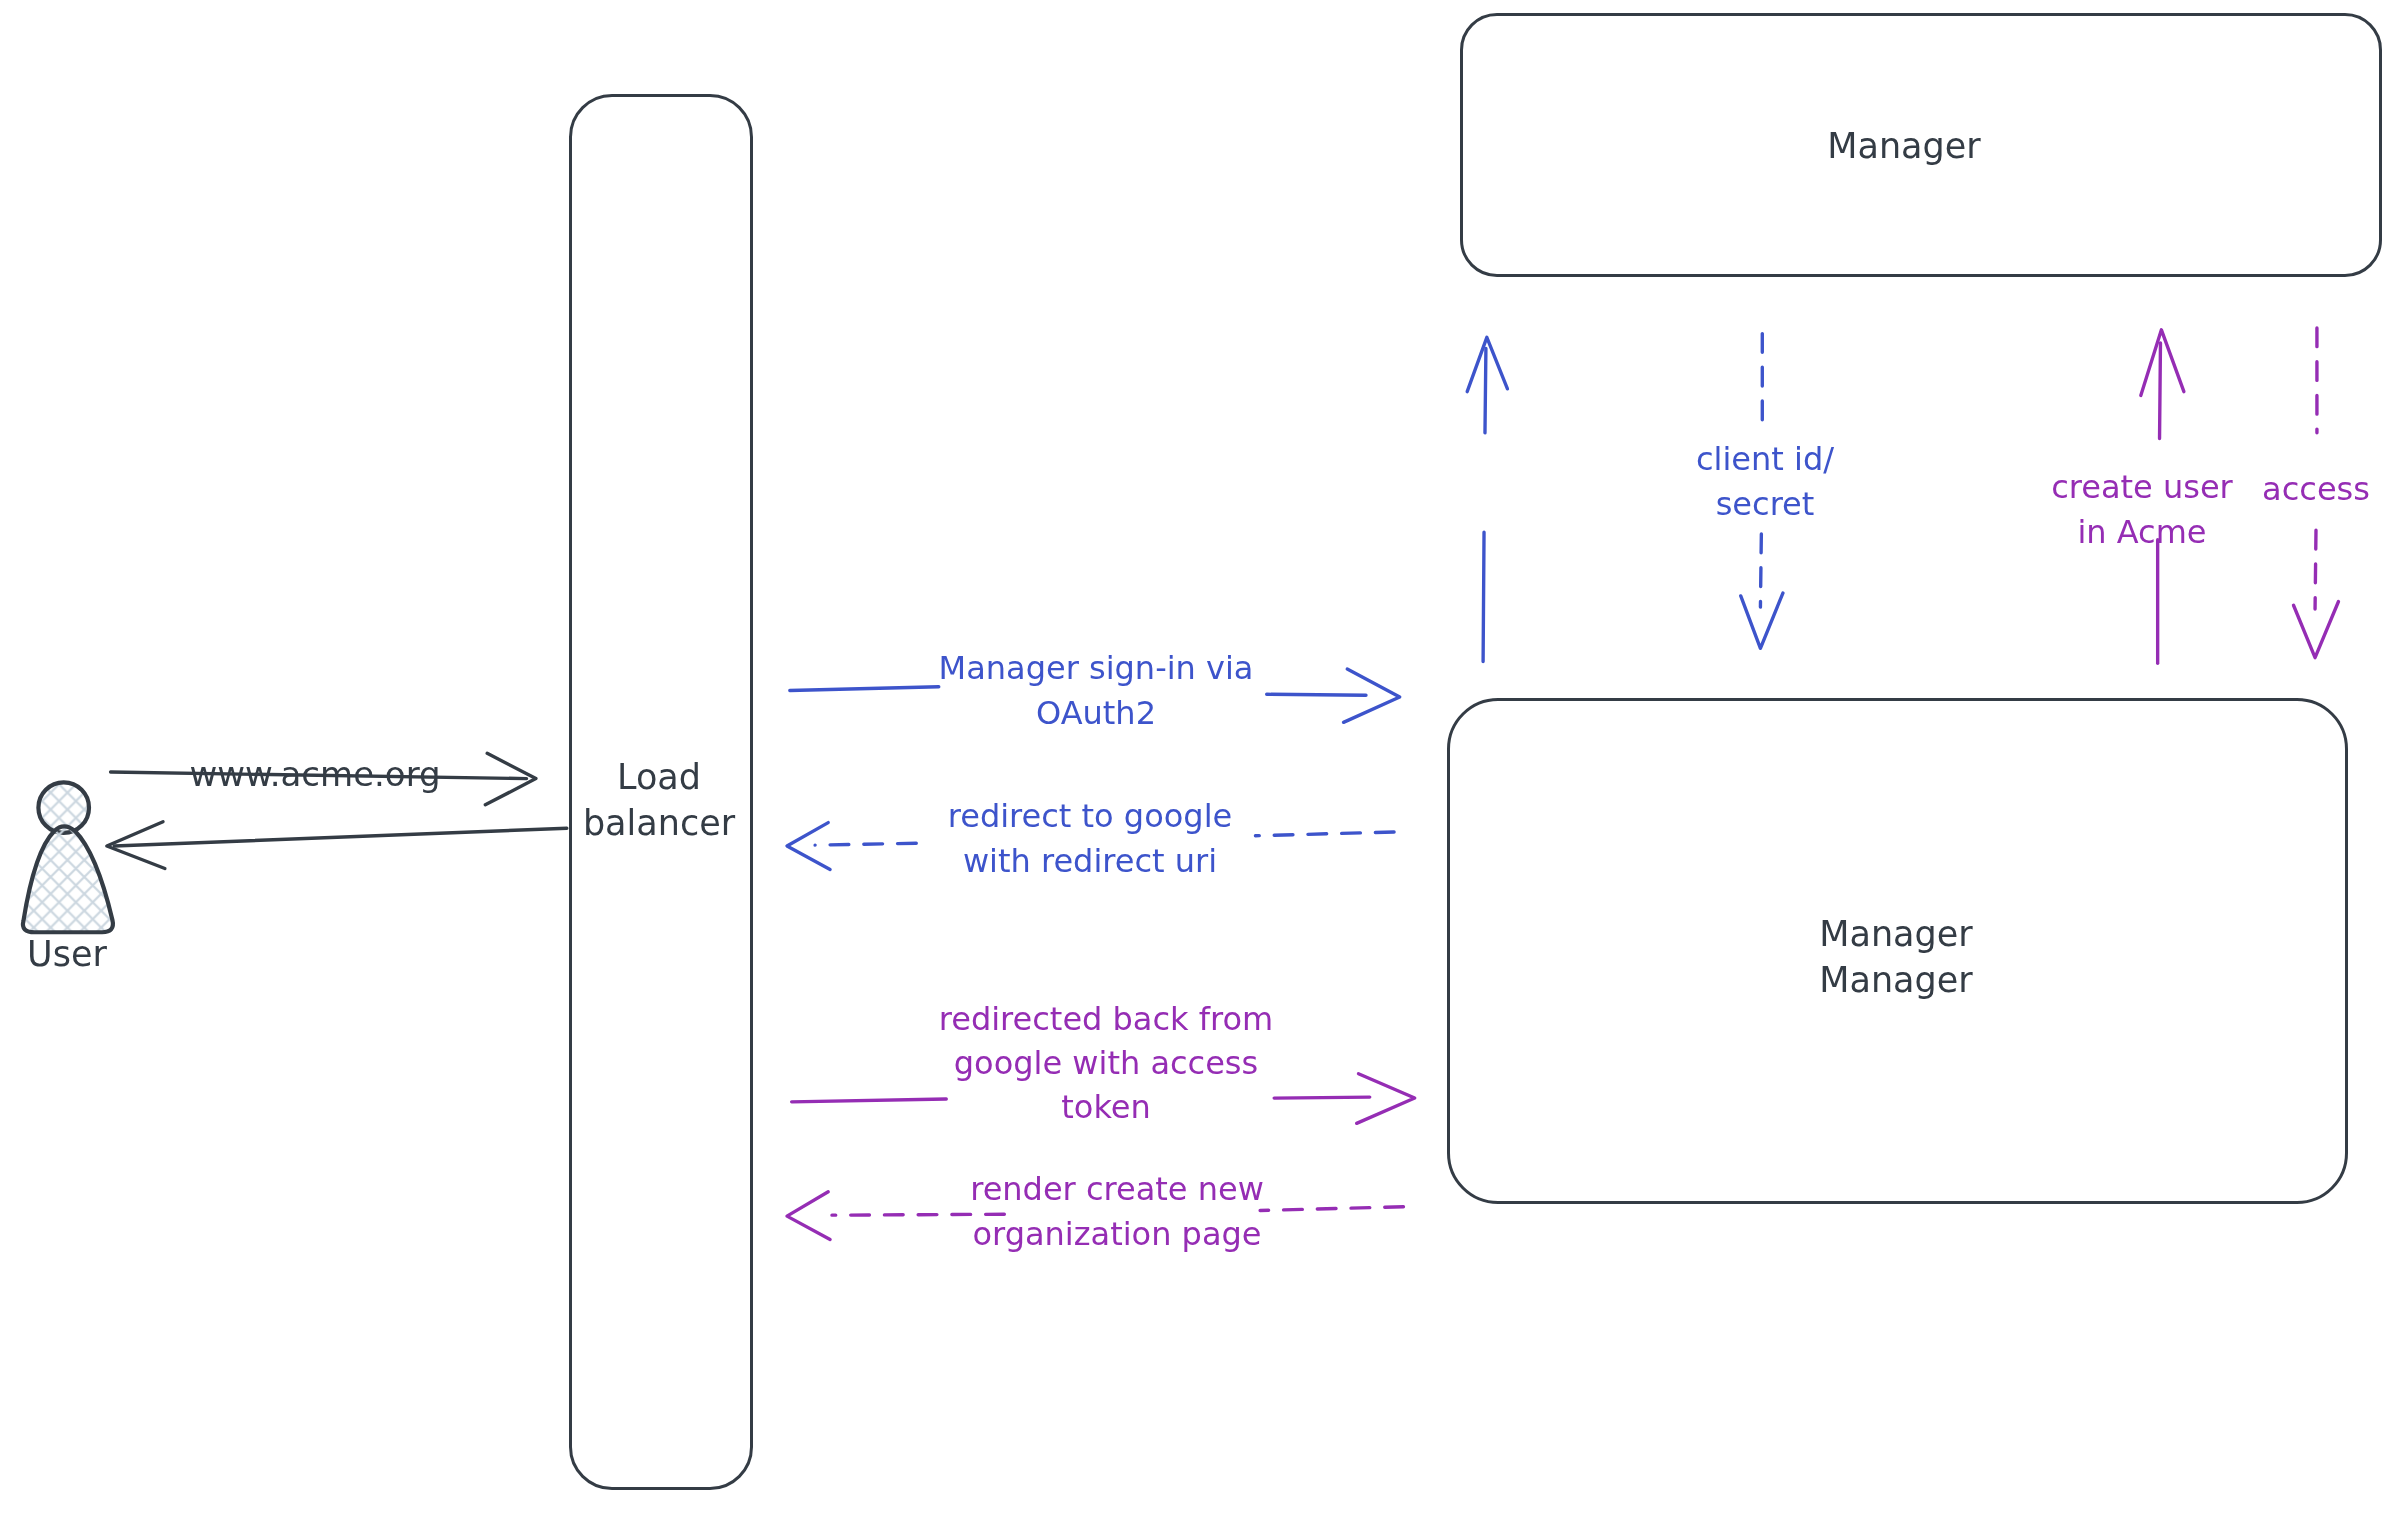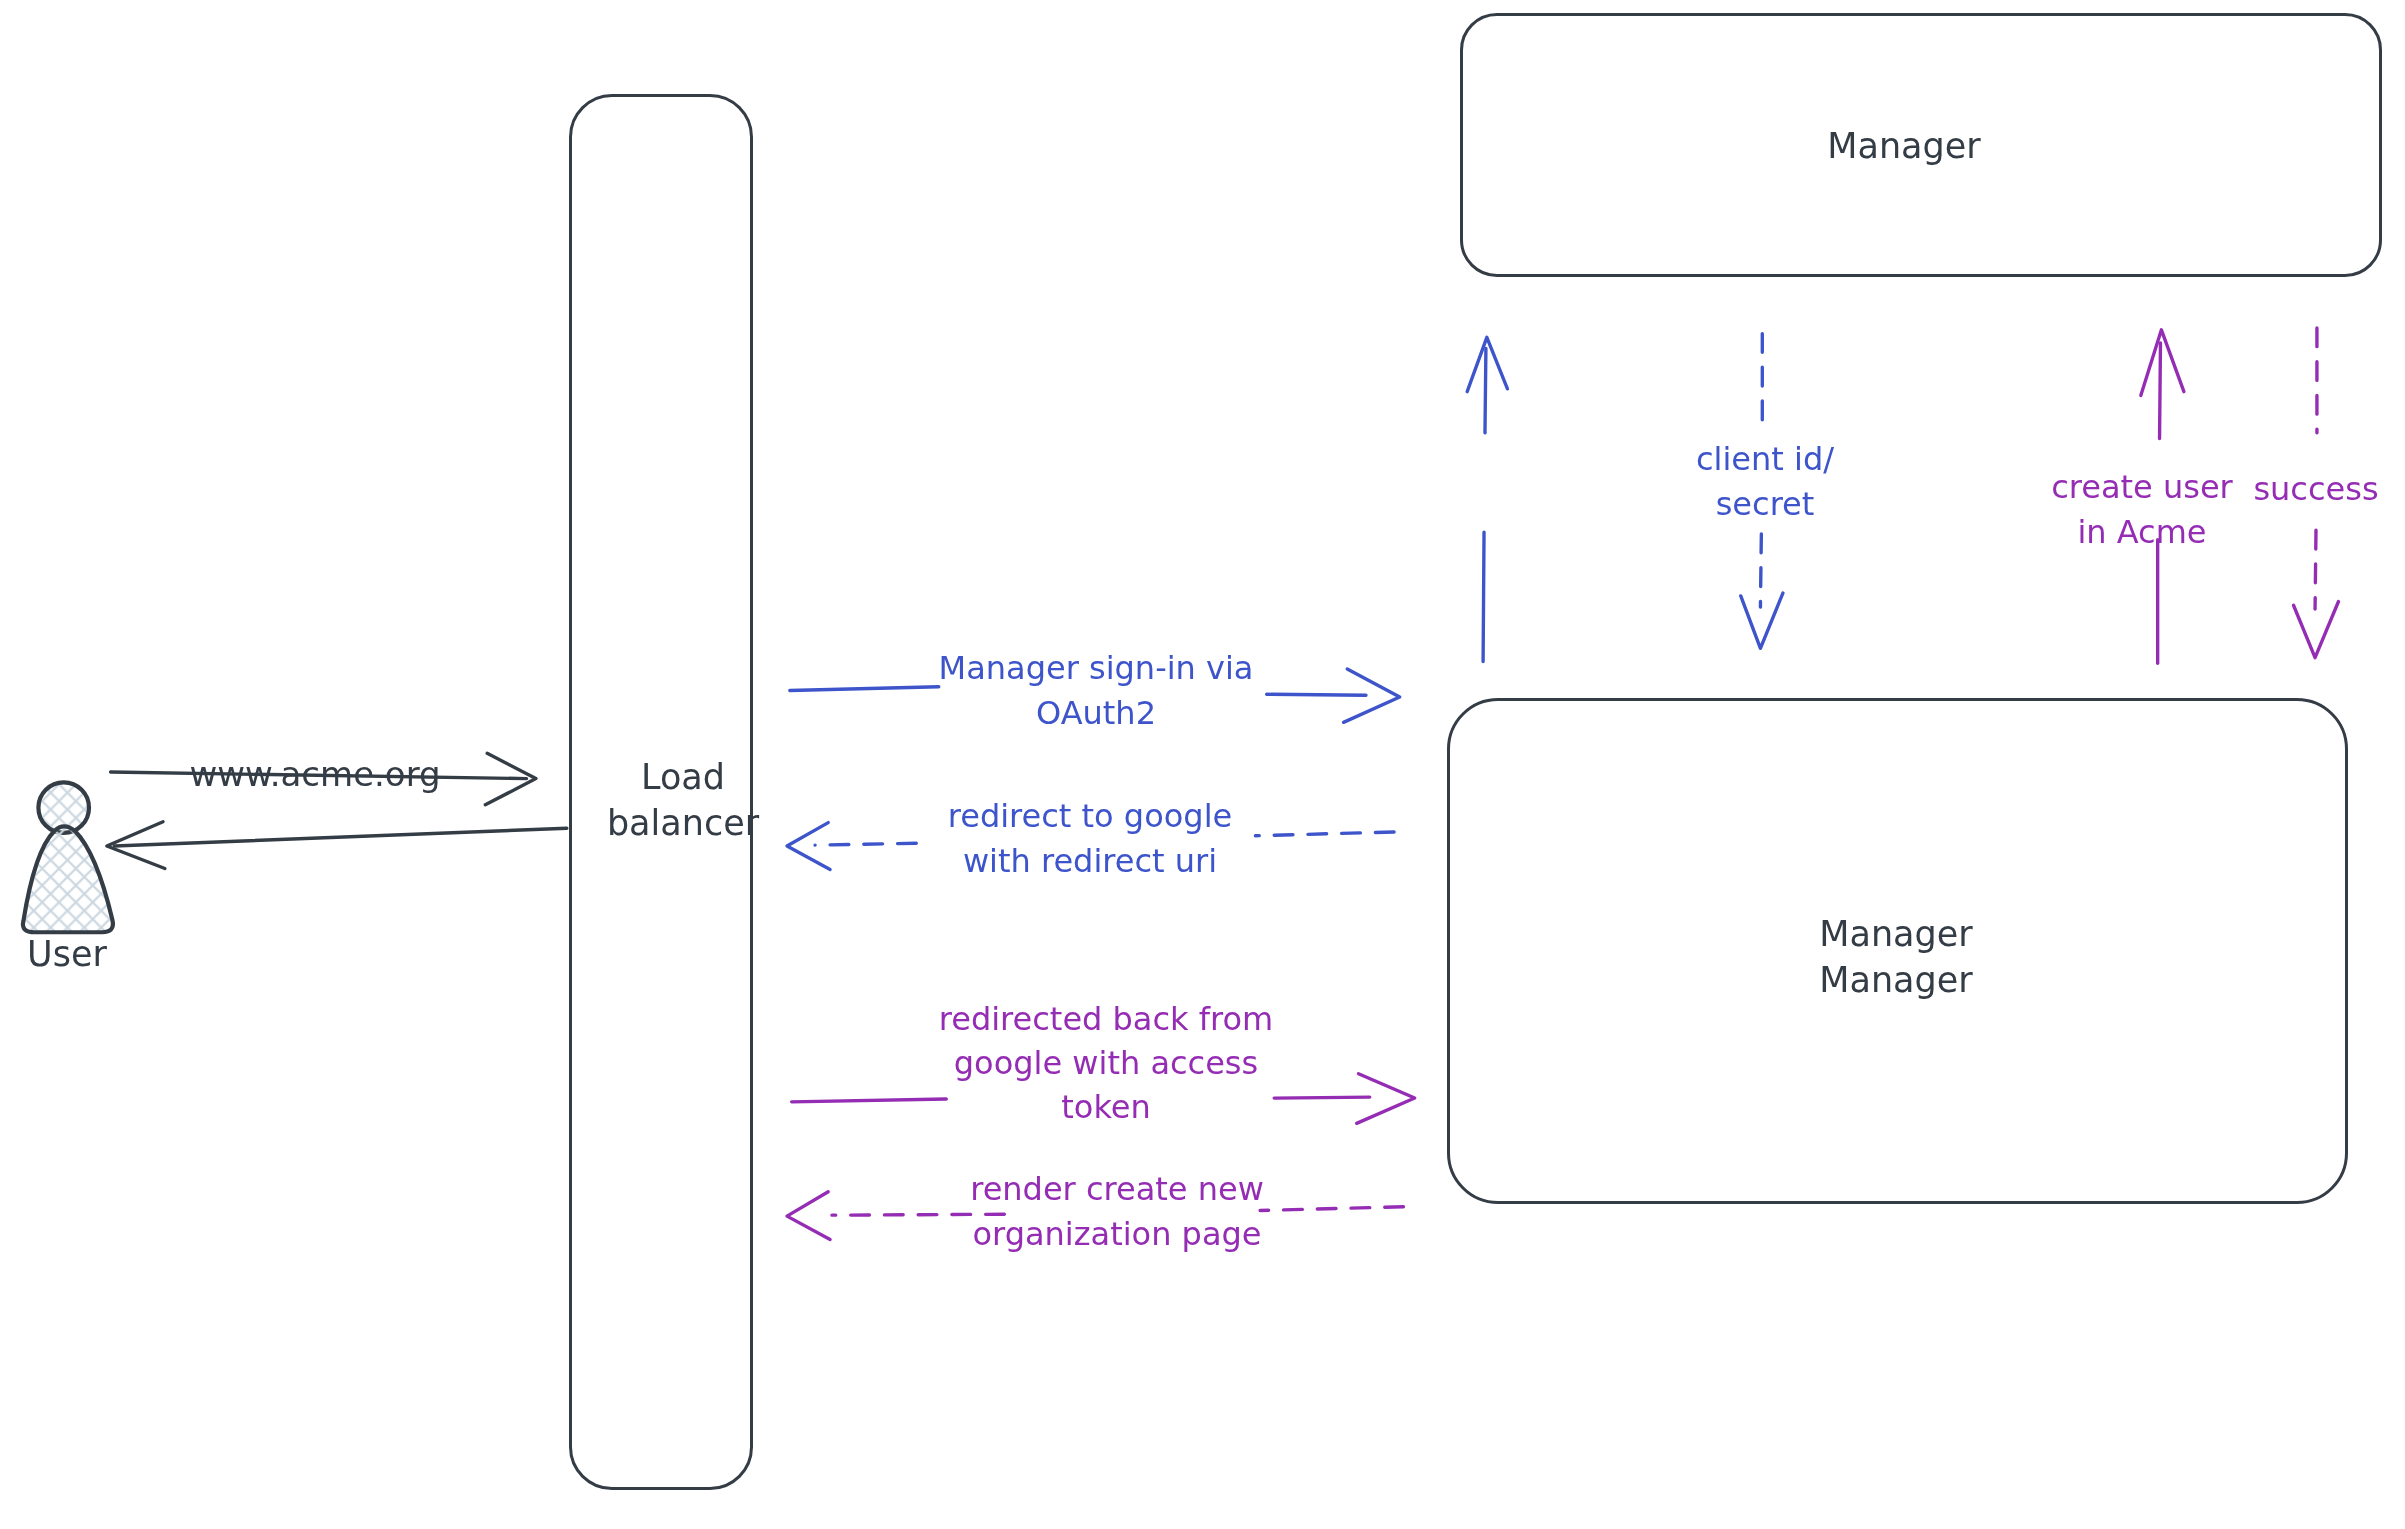--- a/index.html
+++ b/index.html
@@ -123,21 +123,21 @@
     </g>
   </svg>
 
   <div class="box" id="box-load-balancer"></div>
   <div class="box" id="box-frontier"></div>
   <div class="box" id="box-frontend-manager"></div>
 
   <div class="label node-label" style="left:67px;top:954px;">
     <span>User</span>
   </div>
-  <div class="label node-label" style="left:659px;top:800px;margin-left:24px;">
+  <div class="label node-label" style="left:659px;top:800px;">
     <span>Load</span>
     <span>balancer</span>
   </div>
   <div class="label node-label" style="left:1904px;top:146px;">
     <span>Manager</span>
   </div>
   <div class="label node-label" style="left:1896px;top:957px;">
     <span>Manager</span>
     <span>Manager</span>
   </div>
@@ -161,21 +161,21 @@
     <span>client id/</span>
     <span>secret</span>
   </div>
 
   <div class="label edge-label c-purple" style="left:2142px;top:490px;margin-top:20px;">
     <span>create user</span>
     <span>in Acme</span>
   </div>
 
   <div class="label edge-label c-purple" style="left:2316px;top:489px;">
-    <span>success</span>
+    <span>access</span>
   </div>
 
   <div class="label edge-label c-purple" style="left:1106px;top:1063px;line-height:44px;">
     <span>redirected back from</span>
     <span>google with access</span>
     <span>token</span>
   </div>
 
   <div class="label edge-label c-purple" style="left:1117px;top:1212px;">
     <span>render create new</span>

